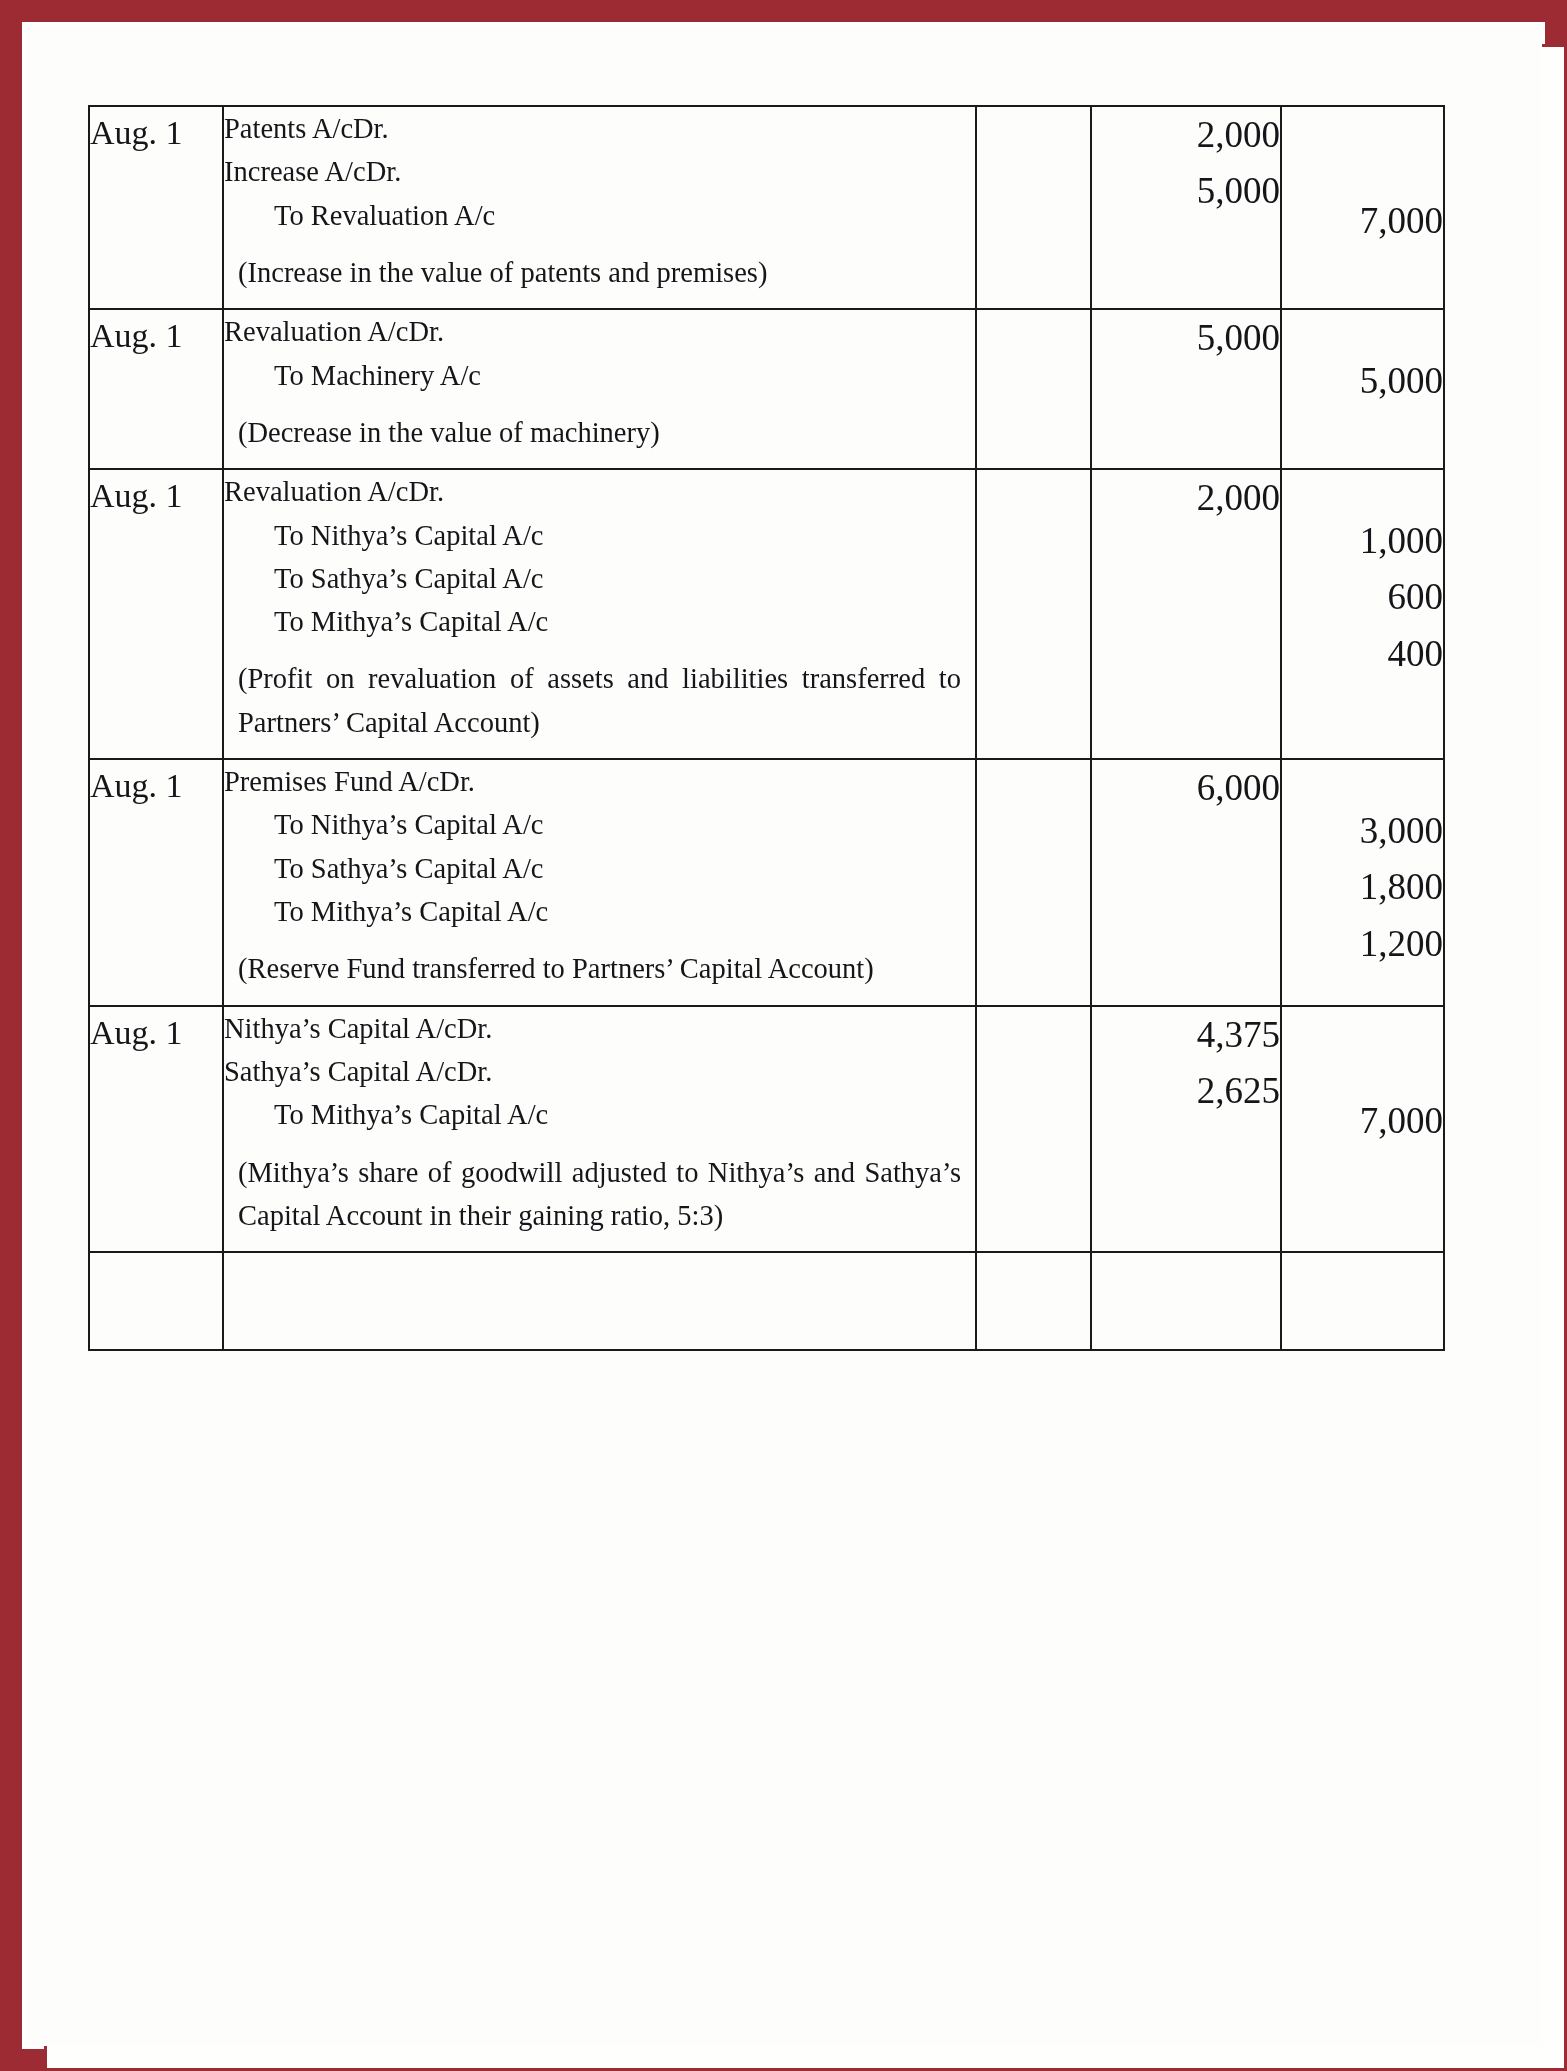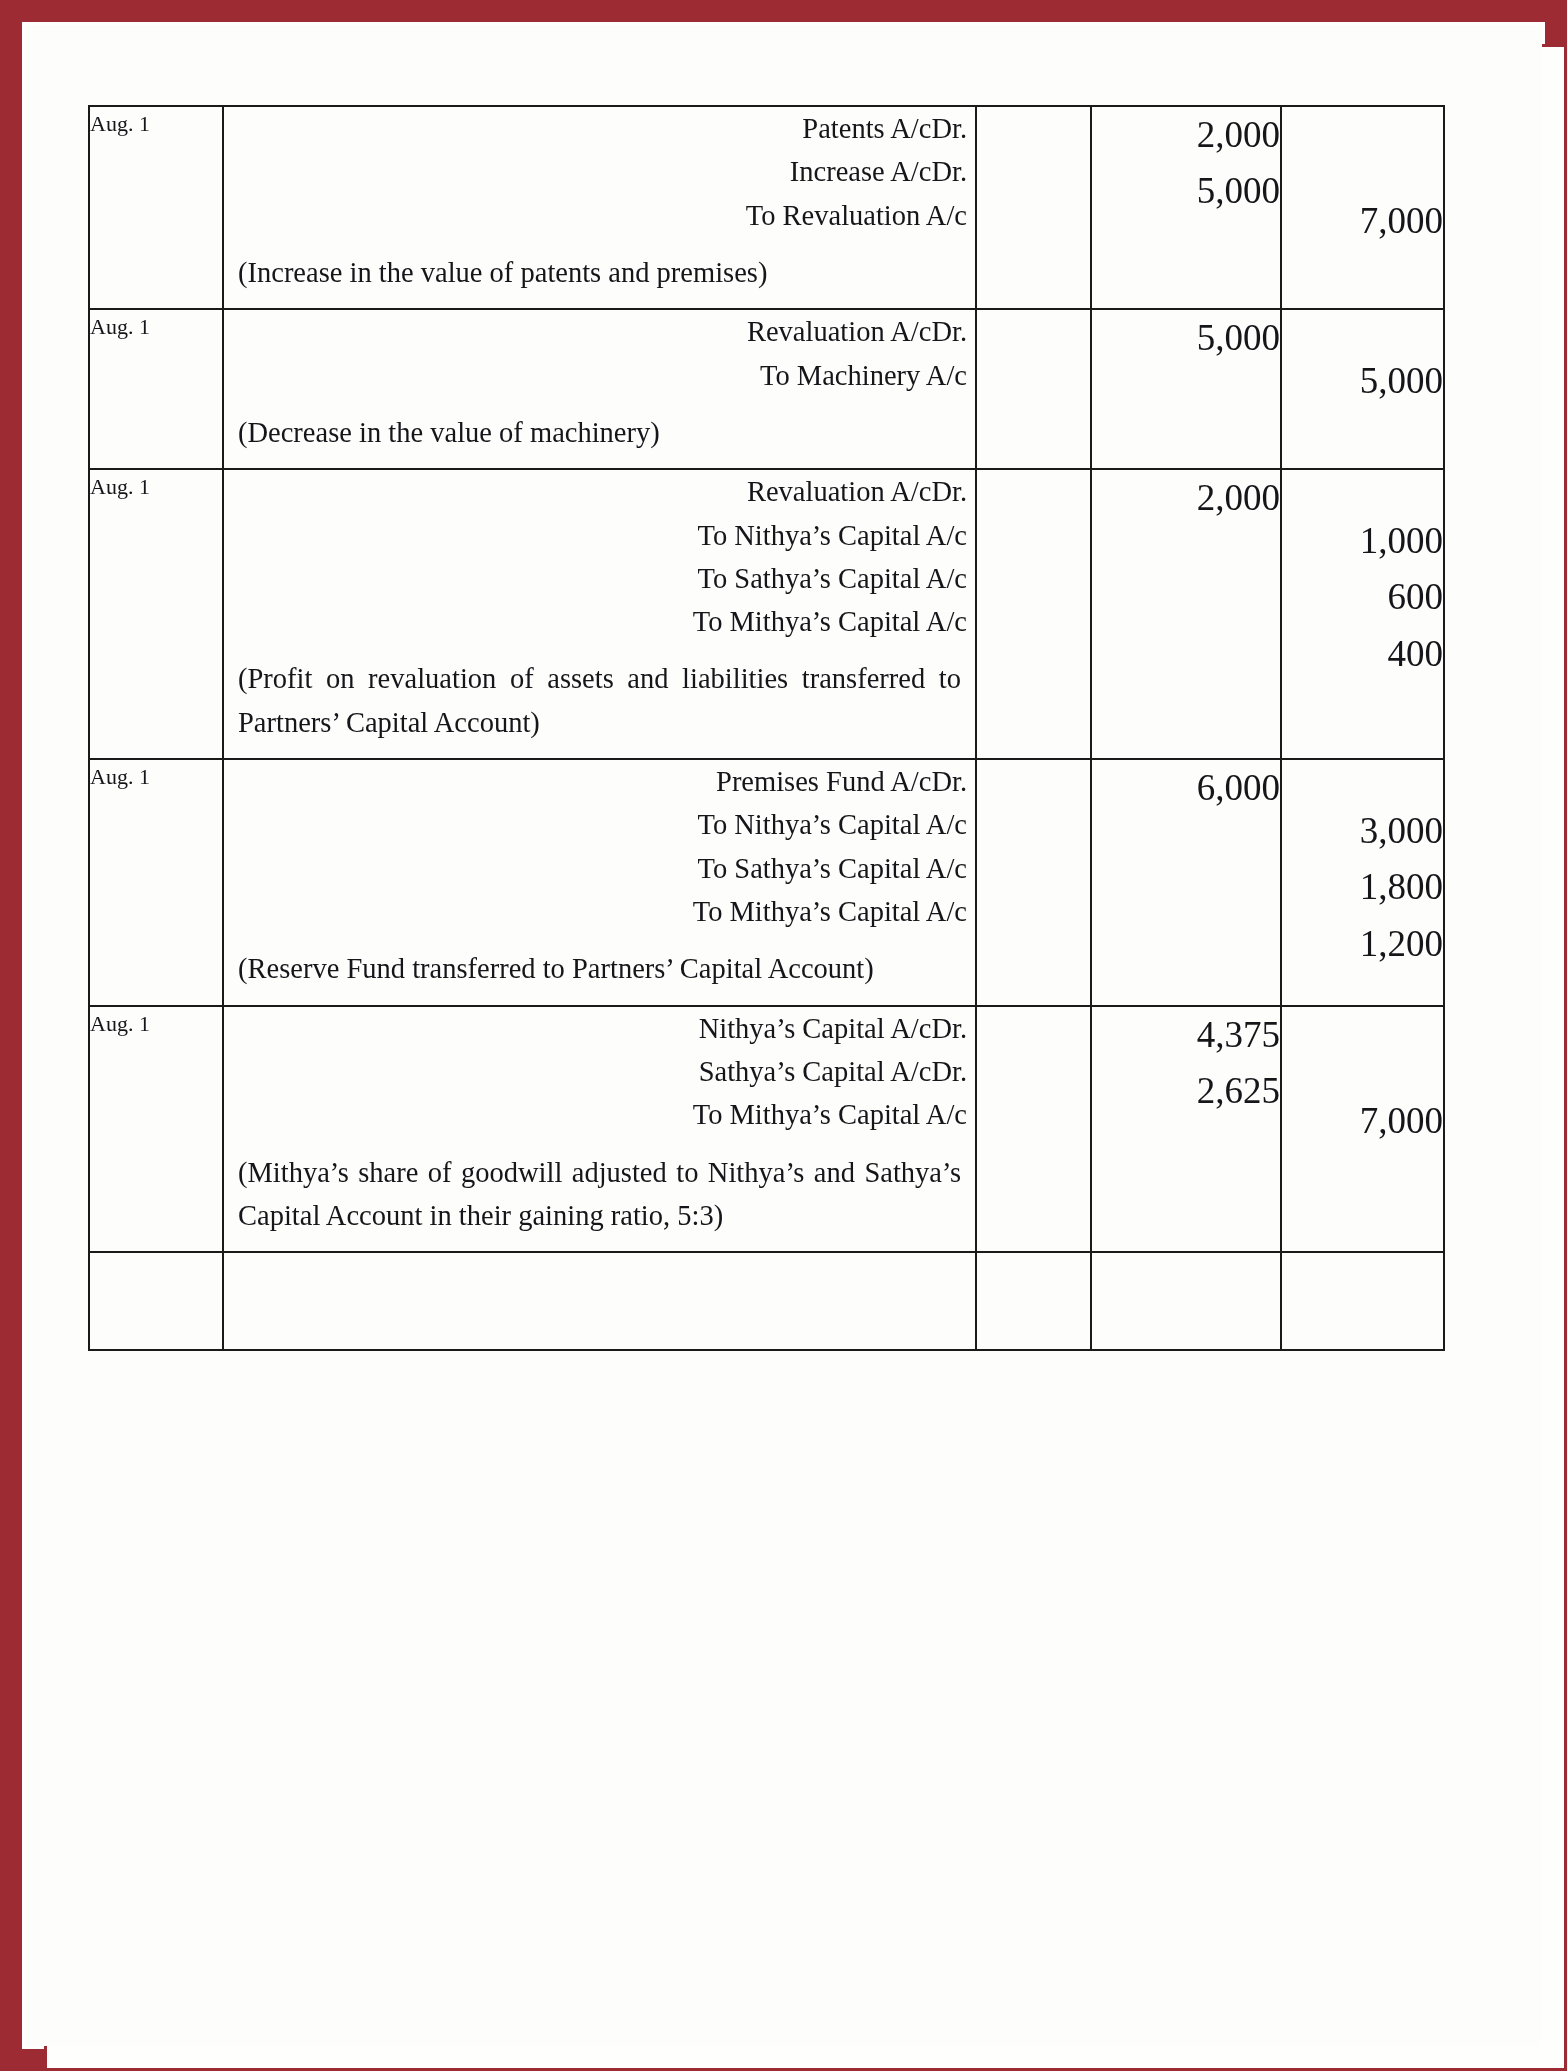--- a/index.html
+++ b/index.html
@@ -62,40 +62,40 @@
   .col-date    { width: 134px; }
   .col-particulars { width: 753px; }
   .col-lf      { width: 115px; }
   .col-debit   { width: 190px; }
   .col-credit  { width: 163px; }
 
   
   .cell-date {
     padding: 14px 10px 0 14px;
     text-align: left;
-    font-size: 22px;
+    font-size: 34px;
     line-height: 1.52;
   }
   .cell-particulars {
     padding: 14px 14px 10px 14px;
     font-size: 28.5px;
     line-height: 1.52;
   }
   .cell-amount {
     padding: 14px 22px 0 8px;
     text-align: right;
     font-size: 37px;
     line-height: 1.52;
   }
   .cell-lf { padding: 0; }
 
   
   .entry-line {
     display: flex;
-    justify-content: flex-end;
+    justify-content: flex-start;
     align-items: baseline;
     white-space: nowrap;
   }
   .entry-line .acct { display: inline-block; }
   .entry-line .drmark { padding-right: 8px; }
 
   .indent-1 { padding-left: 50px; }
 
   .narration {
     text-align: justify;

